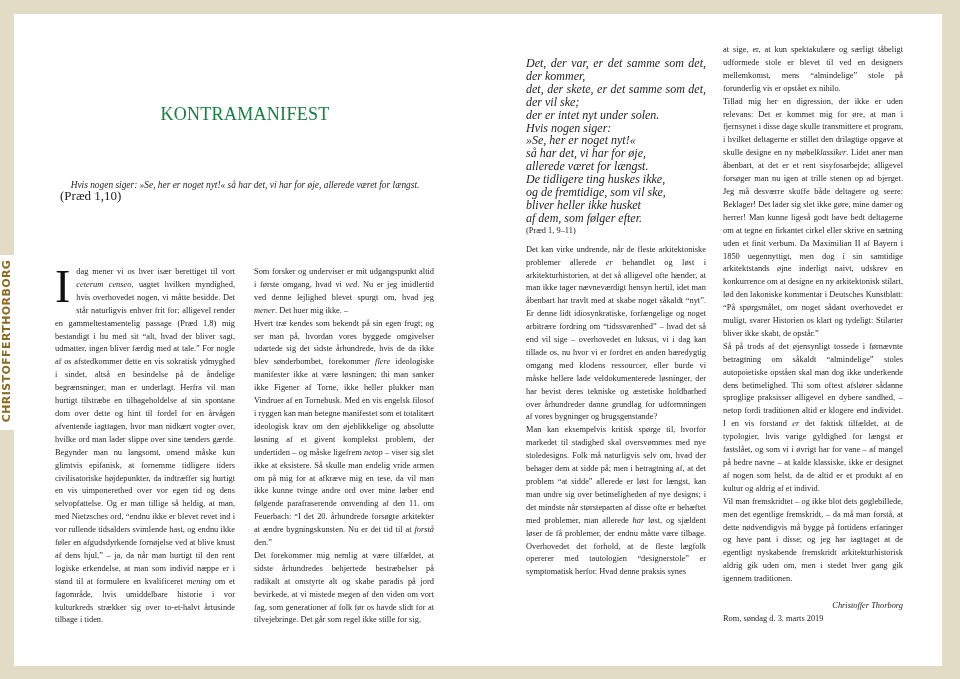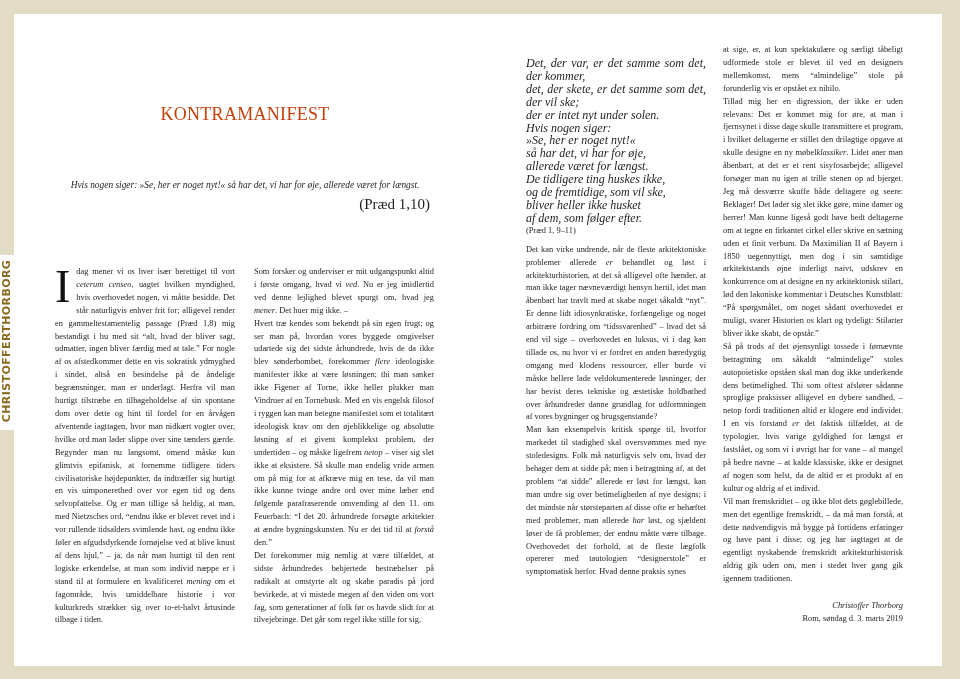--- a/index.html
+++ b/index.html
@@ -23,49 +23,49 @@
     position: absolute; left: -79px; top: 333px;
     width: 172px; height: 16px;
     transform: rotate(-90deg);
     font-family: "DejaVu Sans", "Liberation Sans", sans-serif;
     font-weight: bold; font-size: 11px; letter-spacing: 0.4px;
     color: #8a6a1e; text-align: center; line-height: 16px;
   }
   .title {
     position: absolute; left: 120px; top: 104px; width: 250px;
     text-align: center; font-size: 18px; letter-spacing: 0.3px;
-    color: #c2410c;
+    color: #15803d;
   }
   .epigraph {
     position: absolute; left: 60px; top: 180px; width: 370px;
     text-align: center; font-style: italic; font-size: 9.4px;
   }
   .epigraph-ref {
-    position: absolute; left: 60px; top: 196px; width: 370px;
-    text-align: right; font-size: 15px;
+    position: absolute; left: 60px; top: 188px; width: 370px;
+    text-align: left; font-size: 13px;
   }
   .col {
     position: absolute;
     font-size: 8.4px; line-height: 12.9px;
     text-align: justify; hyphens: auto;
   }
   .col p { margin: 0; }
   .col1 { left: 55px; top: 266px; width: 180px; }
   .col2 { left: 254px; top: 266px; width: 180px; }
   .col3 { left: 526px; top: 44px; width: 180px; }
   .col4 { left: 723px; top: 44px; width: 180px; }
   .dropcap {
     float: left; font-size: 46px; line-height: 38px;
     margin: 2px 6px 0 0; color: #111;
   }
   em { font-style: italic; font-family: Liberation Serif, serif; }
   .poem { font-style: italic; margin-top: 13px !important; line-height: 12.9px; font-size: 12px; }
   .poem-ref { text-align: left; margin-bottom: 6px !important; }
   .signature { text-align: right; font-style: italic; margin-top: 14px !important; }
-  .place-date { text-align: right; }
+  .place-date { text-align: left; }
 </style>
 </head>
 <body>
 
 <div class="spread"></div>
 <div class="side-band"></div>
 <div class="side-label">CHRISTOFFERTHORBORG</div>
 
 <div class="title">KONTRAMANIFEST</div>
 <div class="epigraph">Hvis nogen siger: »Se, her er noget nyt!« så har det, vi har for øje, allerede været for længst.</div>

